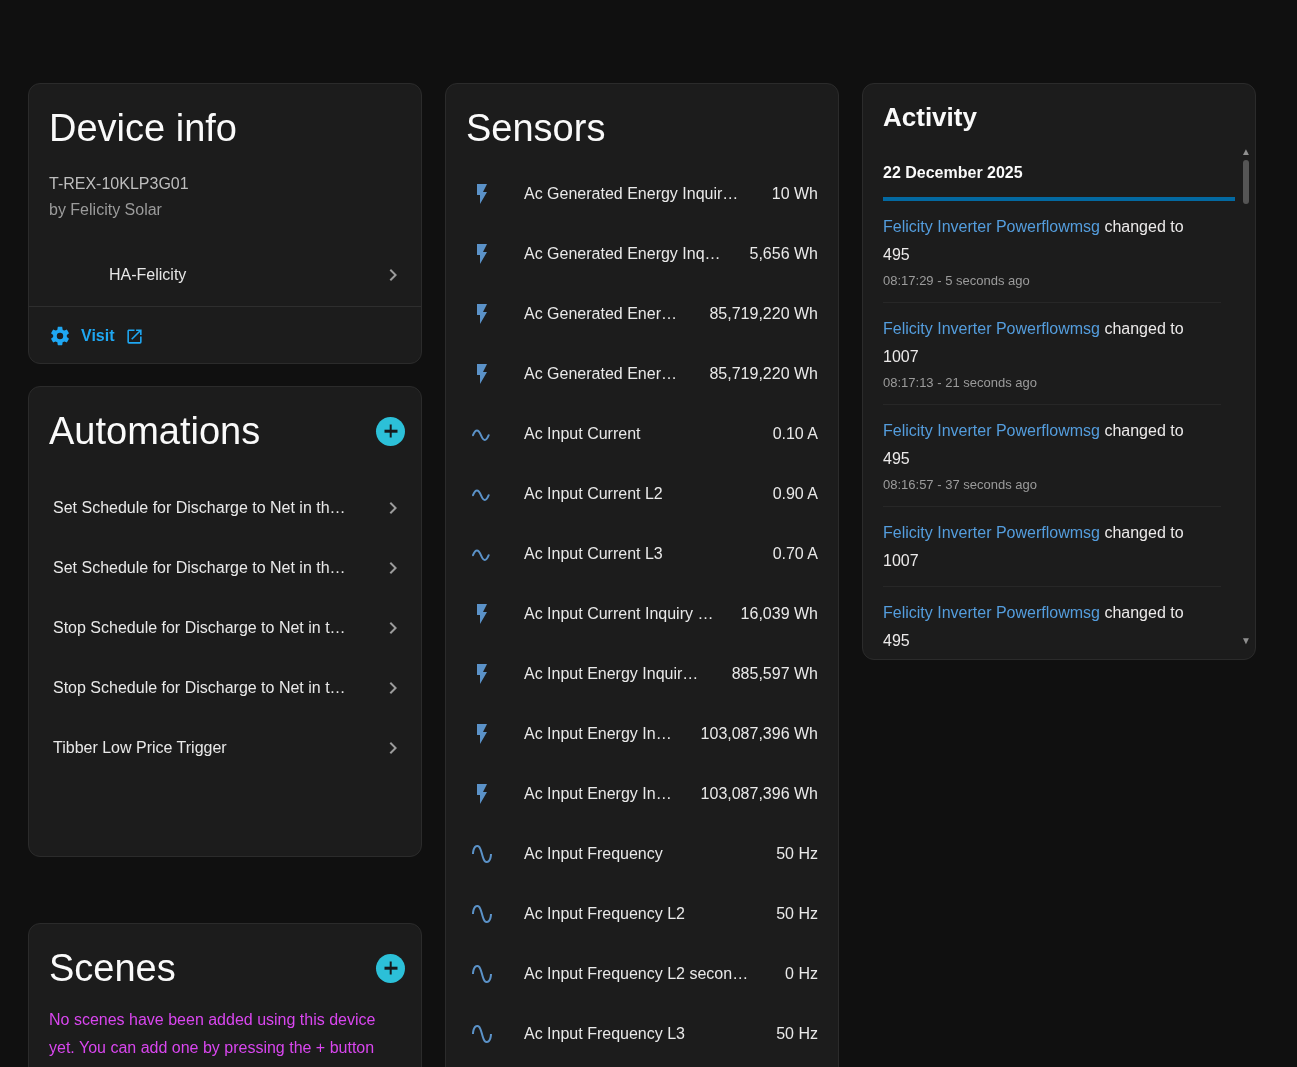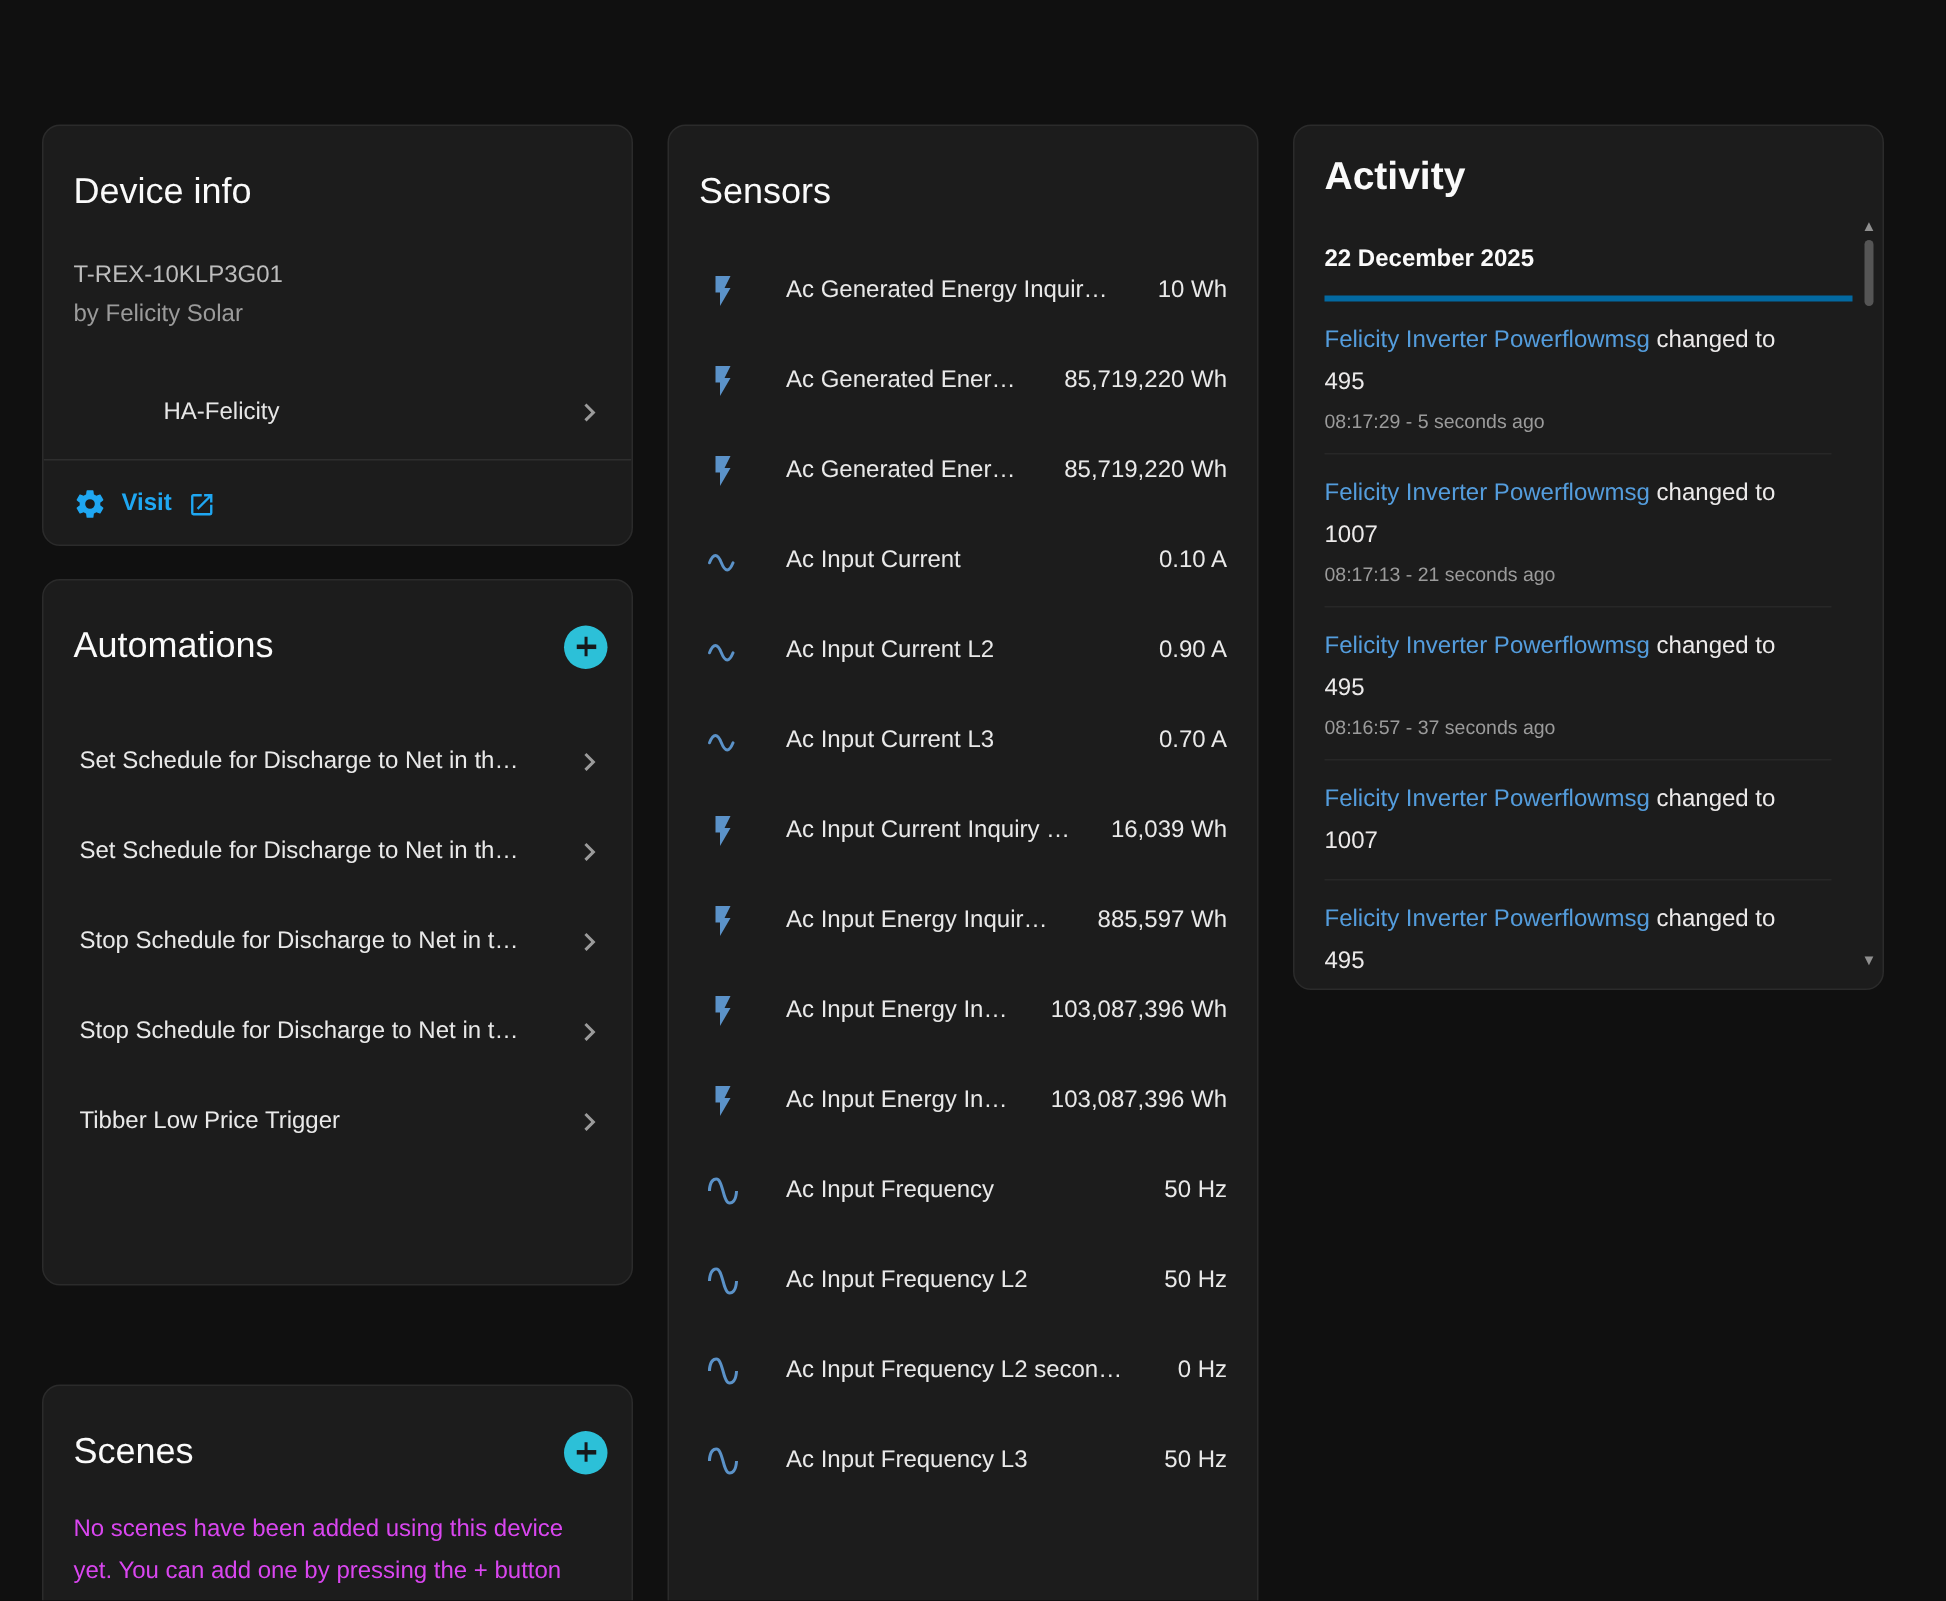--- a/index.html
+++ b/index.html
@@ -9,21 +9,21 @@
   .topbar{position:absolute;top:0;left:0;right:0;height:80px;display:flex;align-items:center;
           justify-content:flex-end;padding-right:46px;box-sizing:border-box;}
   .batt-pct{font-size:15px;color:#ffffff;margin-right:9px;}
   .batt{position:relative;width:13px;height:19px;background:#ffffff;border-radius:2px;margin-top:2px;}
   .batt::before{content:"";position:absolute;top:-3px;left:3px;width:7px;height:3px;background:#ffffff;
                 border-radius:1px 1px 0 0;}
   .batt::after{content:"";position:absolute;top:2px;left:2px;right:2px;height:2px;background:#101010;}
   
   .card{position:absolute;width:394px;background:#1c1c1c;border:1px solid #2b2b2b;border-radius:12px;
         box-sizing:border-box;overflow:hidden;}
-  .card-title{margin:26px 20px 0;font-size:24px;line-height:36px;font-weight:400;color:#fafafa;}
+  .card-title{margin:26px 20px 0;font-size:38px;line-height:36px;font-weight:400;color:#fafafa;}
   .card-header{display:flex;align-items:center;justify-content:space-between;padding-right:16px;}
   .plus-btn{position:relative;width:29px;height:29px;border-radius:50%;background:#2cc0d8;margin-top:26px;
             cursor:pointer;flex:0 0 auto;}
   .plus-btn::before,.plus-btn::after{content:"";position:absolute;background:#16191b;left:50%;top:50%;}
   .plus-btn::before{width:13px;height:2.6px;transform:translate(-50%,-50%);}
   .plus-btn::after{width:2.6px;height:13px;transform:translate(-50%,-50%);}
   .chev{width:24px;height:24px;fill:#9b9b9b;flex:0 0 auto;}
   
   #device-info{left:28px;top:83px;height:281px;}
   .model{margin:28px 20px 0;font-size:16px;line-height:20px;color:#bdbdbd;}
@@ -156,20 +156,27 @@
         <svg class="sensor-icon" viewBox="0 0 24 24">
             <path d="M7,2V13H10V22L17,10H13L17,2H7Z"></path>
           </svg>
         <span class="sensor-name">Ac Generated Energy Inquir…</span>
         <span class="sensor-value">10 Wh</span>
       </div>
       <div class="sensor-row">
         <svg class="sensor-icon" viewBox="0 0 24 24">
             <path d="M7,2V13H10V22L17,10H13L17,2H7Z"></path>
           </svg>
+        <span class="sensor-name">Ac Generated Energy Inq…</span>
+        <span class="sensor-value">5,656 Wh</span>
+      </div>
+      <div class="sensor-row">
+        <svg class="sensor-icon" viewBox="0 0 24 24">
+            <path d="M7,2V13H10V22L17,10H13L17,2H7Z"></path>
+          </svg>
         <span class="sensor-name">Ac Generated Ener…</span>
         <span class="sensor-value">85,719,220 Wh</span>
       </div>
       <div class="sensor-row">
         <svg class="sensor-icon" viewBox="0 0 24 24">
             <path d="M7,2V13H10V22L17,10H13L17,2H7Z"></path>
           </svg>
         <span class="sensor-name">Ac Generated Ener…</span>
         <span class="sensor-value">85,719,220 Wh</span>
       </div>

